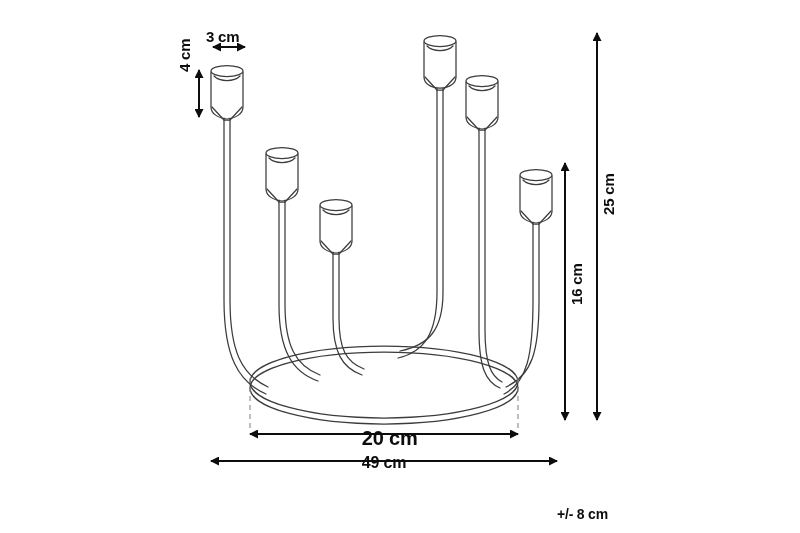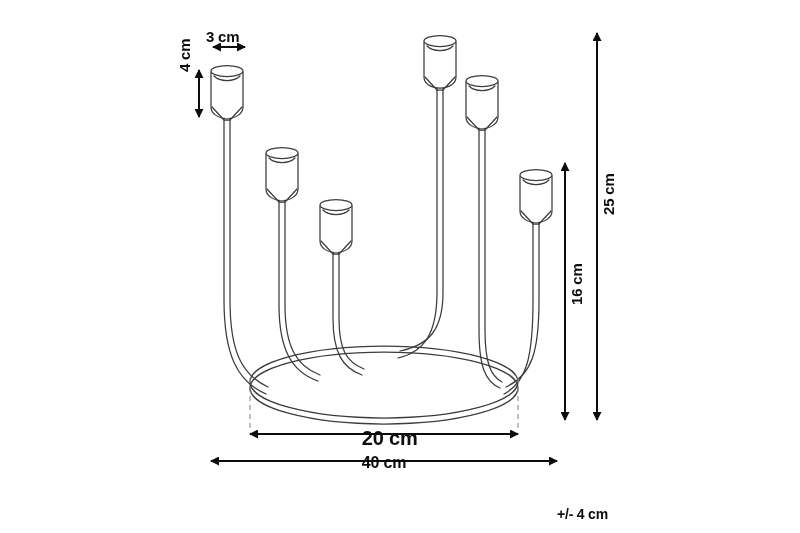--- a/index.html
+++ b/index.html
@@ -206,17 +206,17 @@
   <div class="dim-label" id="label-3cm">3 cm</div>
 
   <div class="dim-label" id="label-4cm">4 cm</div>
 
   <div class="dim-label" id="label-25cm">25 cm</div>
 
   <div class="dim-label" id="label-16cm">16 cm</div>
 
   <div class="dim-label" id="label-20cm" style="left: 361.812px;">20 cm</div>
 
-  <div class="dim-label" id="label-26cm" style="left: 361.812px;">40 cm</div>
-
-  <div class="dim-label" id="label-tolerance">+/- 4 cm</div>
+  <div class="dim-label" id="label-26cm" style="left: 361.812px;">49 cm</div>
+
+  <div class="dim-label" id="label-tolerance">+/- 8 cm</div>
 
 </div>
 
 </body></html>

